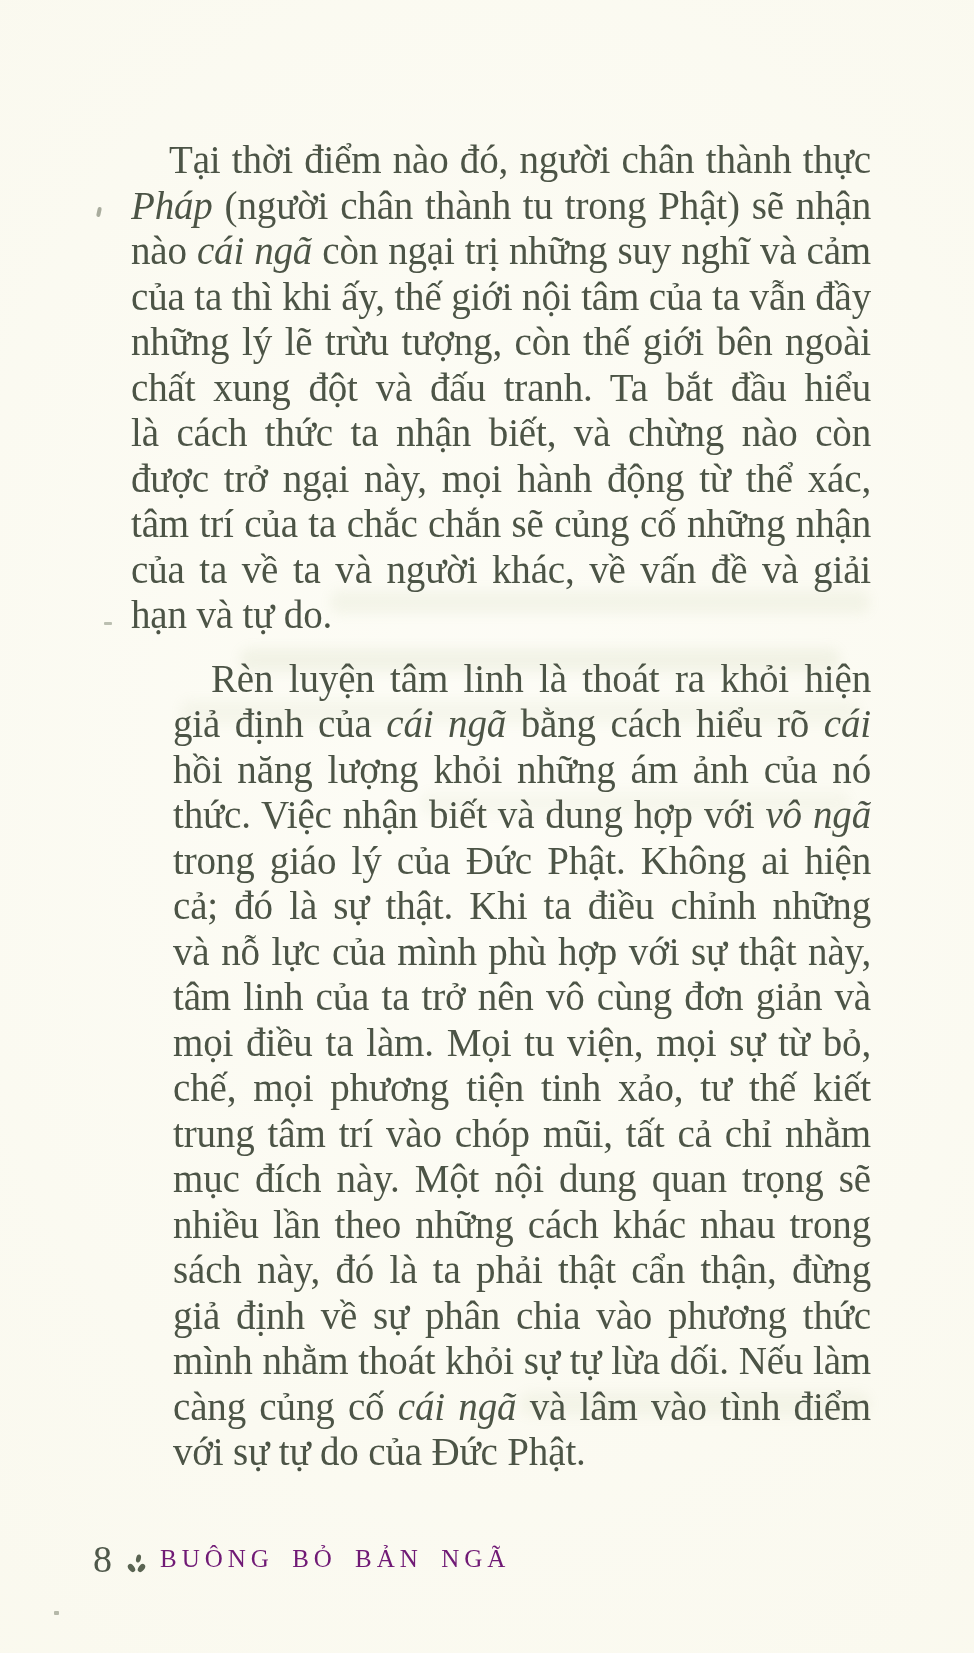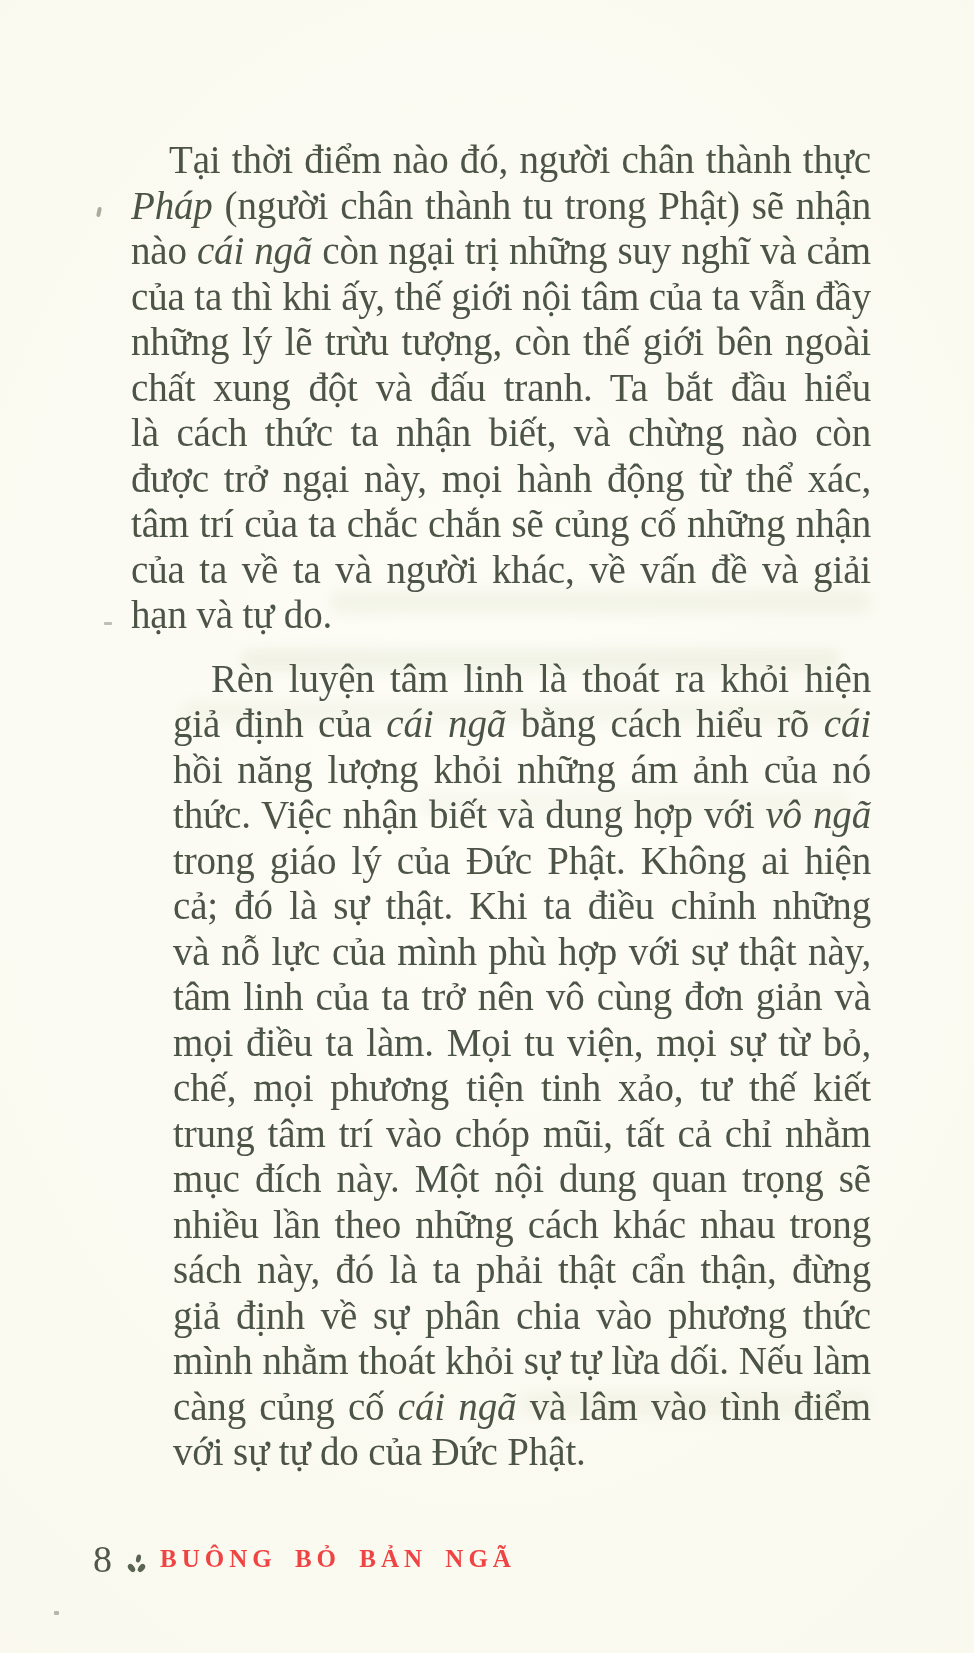--- a/index.html
+++ b/index.html
@@ -51,22 +51,21 @@
   }
   .ornament {
     margin: 10px 9px 0 13px;
     flex: 0 0 auto;
   }
   .running-title {
     font-size: 25px;
     letter-spacing: 5px;
     word-spacing: 7px;
     margin-left: 3px;
-    color: #ef4444;
-    font-weight: bold;
+    color: #701a75;
   }
 
   
   .smudge {
     position: absolute;
     background: #aab785;
     opacity: 0.10;
     filter: blur(6px);
     border-radius: 10px;
     pointer-events: none;

